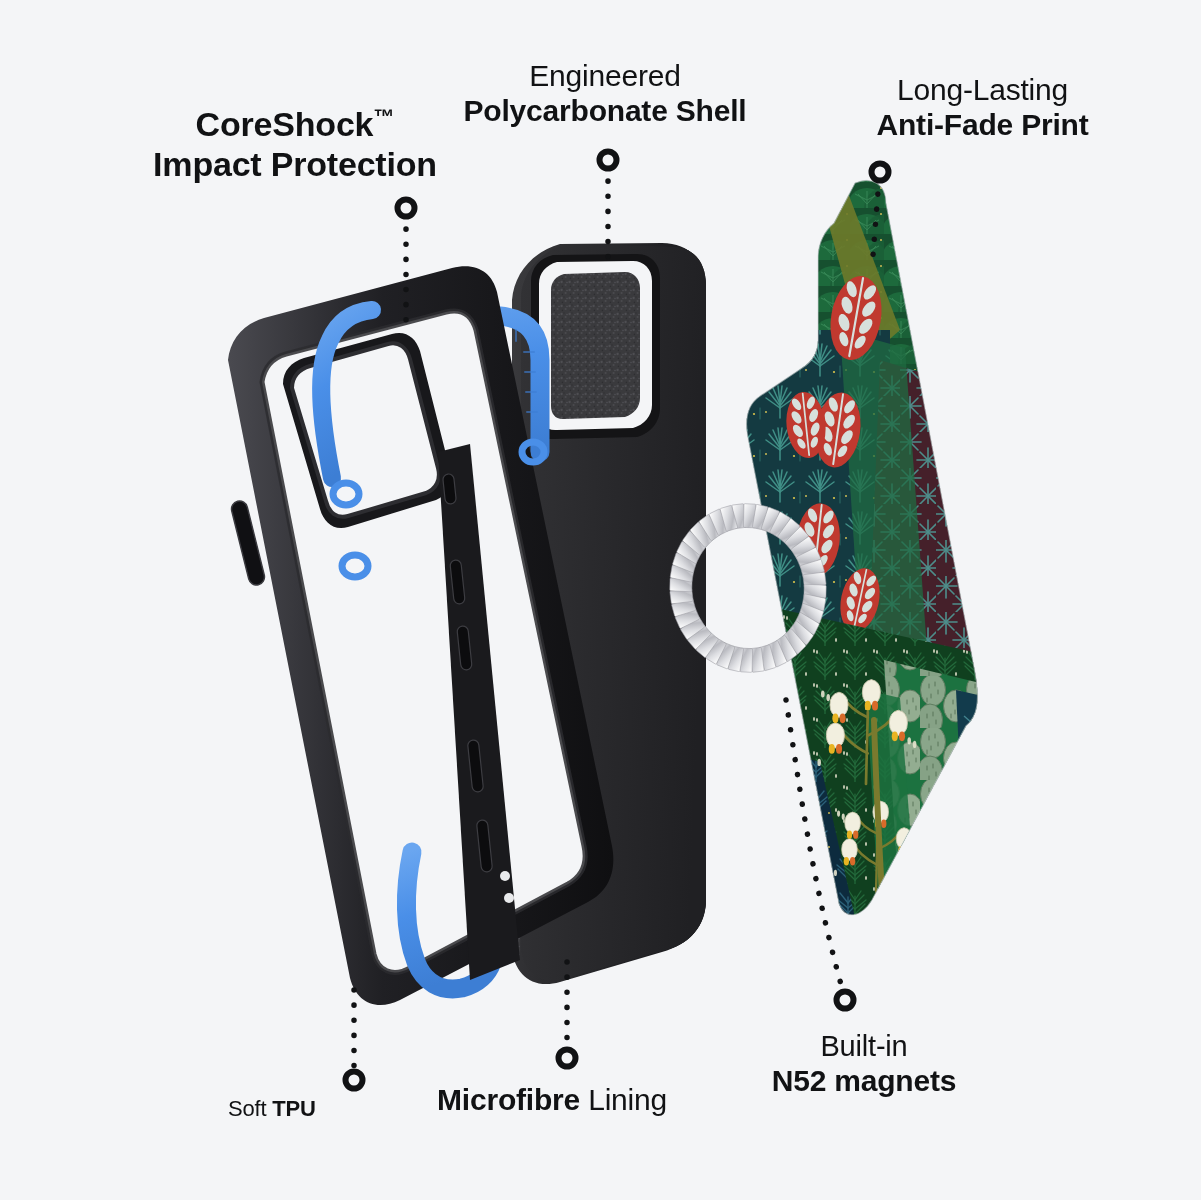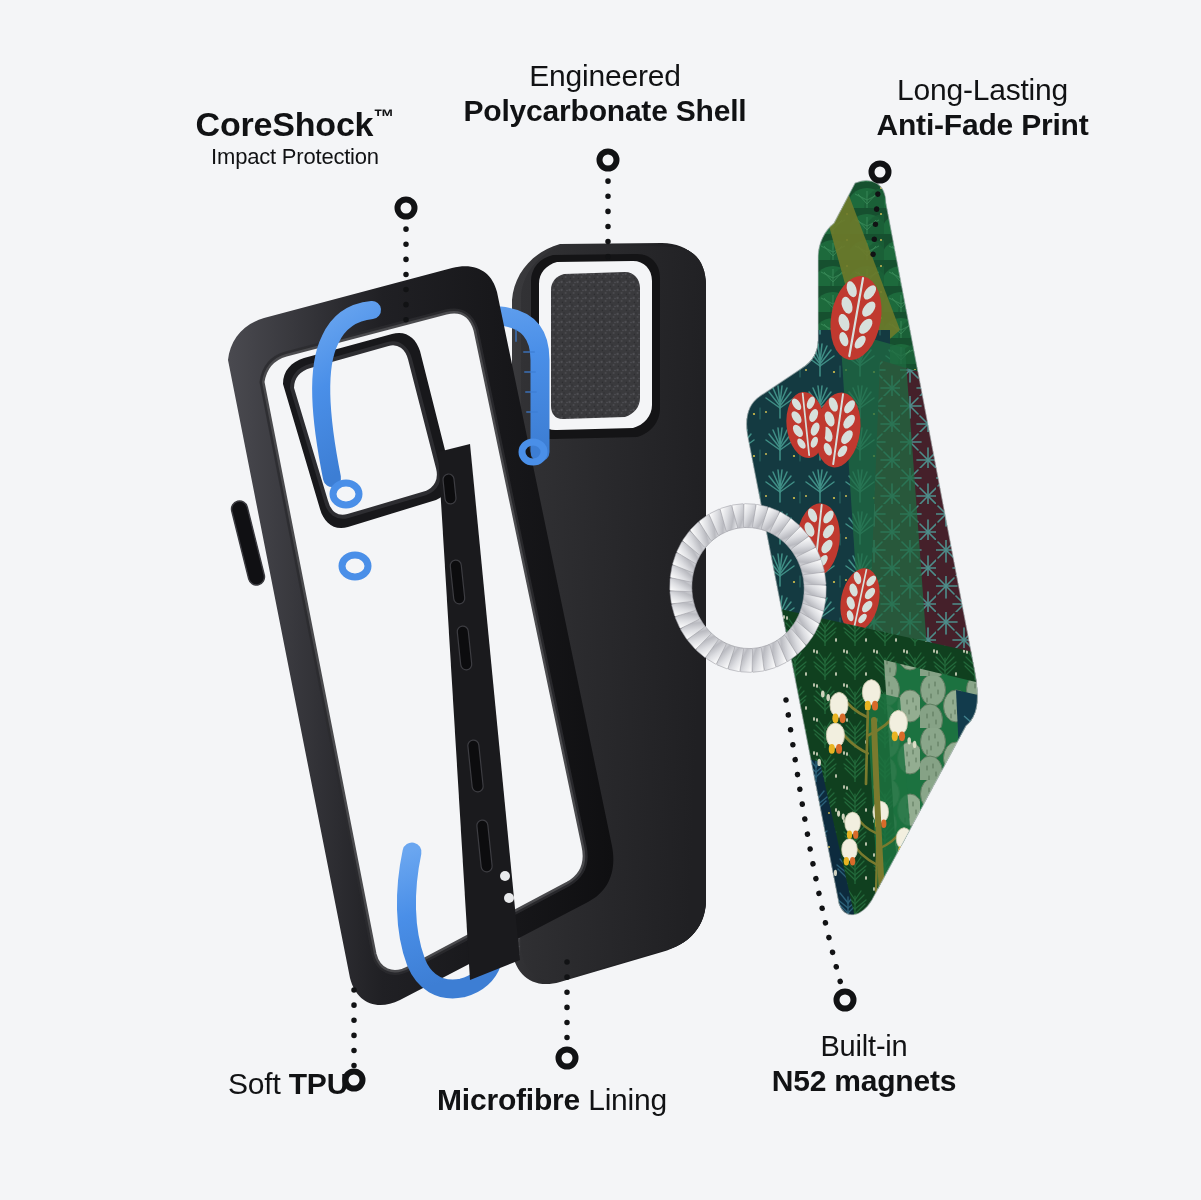--- a/index.html
+++ b/index.html
@@ -16,31 +16,31 @@
 
   
   .callout{position:absolute;line-height:1.18;letter-spacing:-0.2px;}
   .callout .l1,.callout .l2{display:block;white-space:nowrap;}
   .thin{font-weight:400;}
   .bold{font-weight:700;}
   .c-center{text-align:center;}
 
   #lbl-coreshock{left:150px;top:104px;font-size:30px;text-align:center;width:290px;}
   #lbl-coreshock .l1{font-weight:700;font-size:34px;}
-  #lbl-coreshock .l2{font-weight:400;font-size:22px;}
+  #lbl-coreshock .l2{font-weight:700;font-size:34px;}
 
   #lbl-shell{left:425px;top:58px;font-size:30px;text-align:center;width:360px;}
   #lbl-shell .l1{font-weight:400;font-size:30px;}
   #lbl-shell .l2{font-weight:700;font-size:30px;}
 
   #lbl-print{left:845px;top:72px;font-size:30px;text-align:center;width:275px;}
   #lbl-print .l1{font-weight:400;font-size:30px;}
   #lbl-print .l2{font-weight:700;font-size:30px;}
 
-  #lbl-tpu{left:228px;top:1066px;font-size:30px;white-space:nowrap;}
+  #lbl-tpu{left:228px;top:1096px;font-size:22px;white-space:nowrap;}
   #lbl-micro{left:437px;top:1082px;font-size:30px;white-space:nowrap;}
   #lbl-n52{left:748px;top:1029px;font-size:30px;text-align:center;width:232px;}
   #lbl-n52 .l1{font-weight:400;font-size:29px;}
   #lbl-n52 .l2{font-weight:700;font-size:30px;}
 
   .sup{font-size:0.62em;vertical-align:super;font-weight:700;letter-spacing:0;}
 </style>
 </head>
 <body style="background: rgb(244, 245, 247); color: rgb(17, 18, 20);">
 

